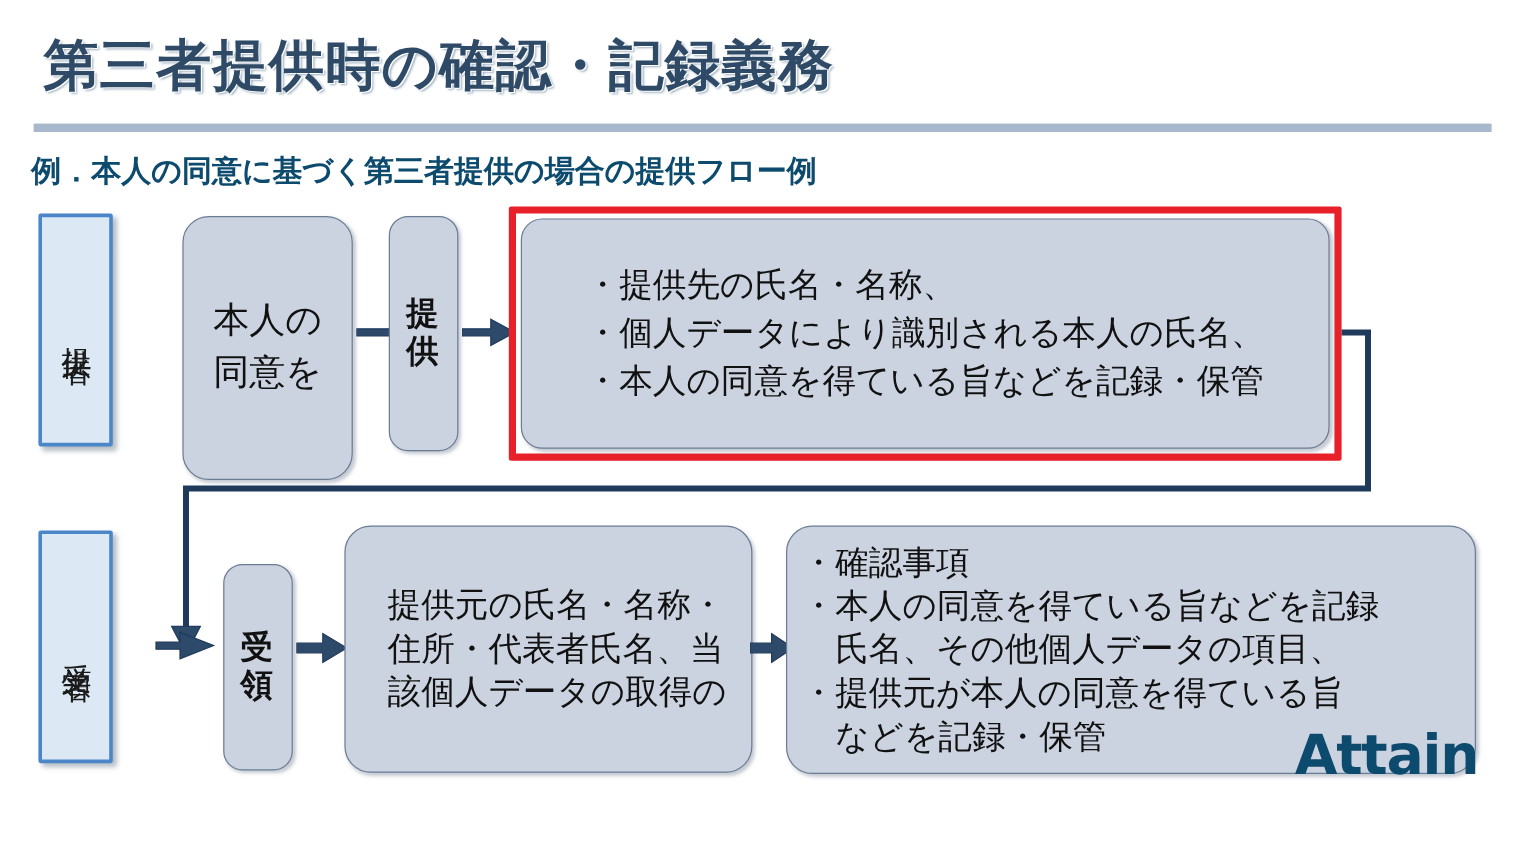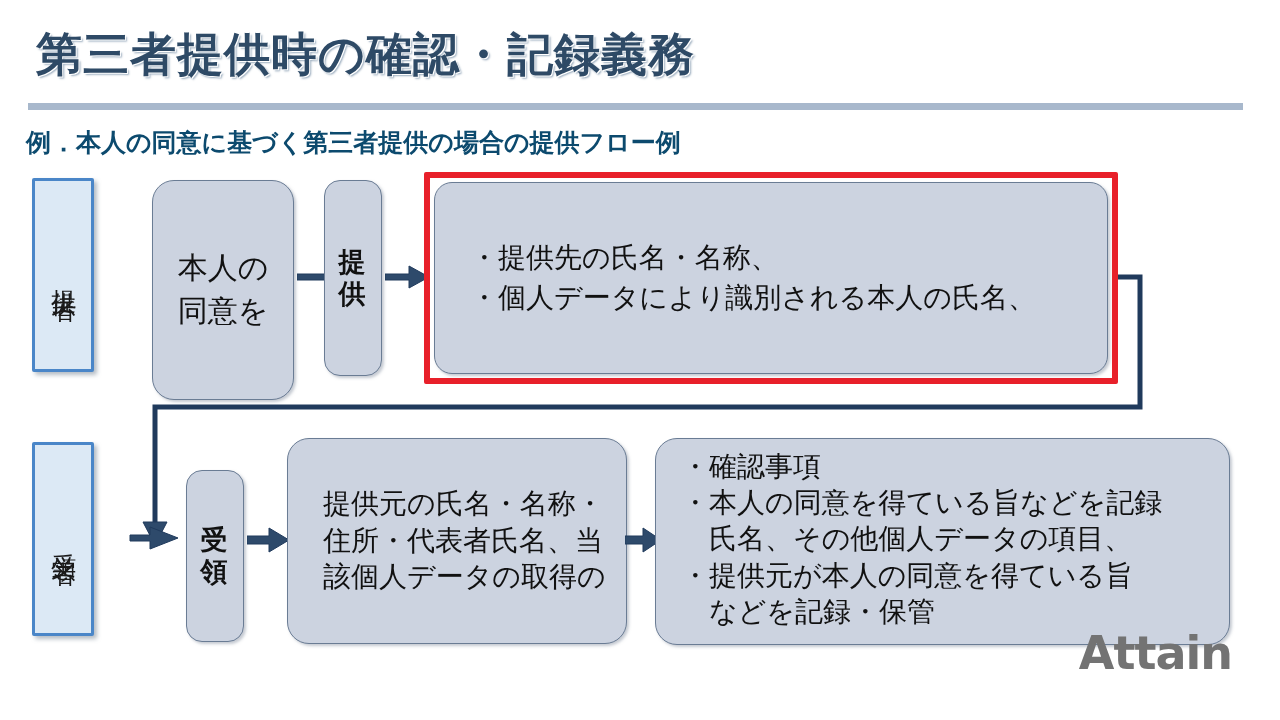--- a/index.html
+++ b/index.html
@@ -111,25 +111,25 @@
   }
   .arrow svg { display: block; }
 
   
   .connector { position: absolute; left: 0; top: 0; width: 1280px; height: 720px; pointer-events: none; }
 
   
   .watermark {
     position: absolute;
     right: 48px;
-    bottom: 40px;
+    bottom: 64px;
     font-size: 46px;
     font-weight: bold;
     letter-spacing: -1px;
-    color: #737373;
+    color: #0c4a6e;
     user-select: none;
   }
 </style>
 </head>
 <body>
 
 <div id="slide">
 
   <div class="title">第三者提供時の確認・記録義務</div>
   <div class="title-rule"></div>
@@ -161,23 +161,24 @@
 
   <div class="arrow" style="left:385px; top:264px; width:46px;">
     <svg width="46" height="26" viewBox="0 0 46 26" aria-hidden="true">
       <path d="M0 10 L24 10 L24 2 L44 13 L24 24 L24 16 L0 16 Z" fill="#2e4a6b" stroke="#203a5c" stroke-width="1"></path>
     </svg>
   </div>
 
   <div class="red-frame" style="left:424px; top:172px; width:694px; height:212px;"></div>
 
   <div class="pbox" style="left:434px; top:182px; width:674px; height:192px; border-radius:18px;">
-    <div class="inner txt-left fs-bul" style="padding-left:35px;">
+    <div class="inner txt-left fs-bul" style="padding-left:35px;margin-left:18px;">
       <span class="line">・提供先の氏名・名称、</span>
       <span class="line">・個人データにより識別される本人の氏名、</span>
+      <span class="line">・本人の同意を得ている旨などを記録・保管</span>
     </div>
   </div>
 
   <svg class="connector" aria-hidden="true">
     <path d="M1118 277 L1140 277 L1140 407 L155 407 L155 527" fill="none" stroke="#203a5c" stroke-width="5" stroke-linejoin="miter"></path>
     <path d="M143 522 L167 522 L155 545 Z" fill="#2e4a6b" stroke="#203a5c" stroke-width="1"></path>
     <path d="M150 527 L150 535 L130 535 L130 541 L150 541 L150 549 L178 538 Z" fill="#2e4a6b" stroke="#203a5c" stroke-width="1"></path>
   </svg>
 
   <div class="role-label" style="left:32px; top:442px; width:62px; height:194px;">
@@ -205,21 +206,21 @@
     </div>
   </div>
 
   <div class="arrow" style="left:625px; top:527px; width:38px;">
     <svg width="38" height="26" viewBox="0 0 38 26" aria-hidden="true">
       <path d="M0 9 L18 9 L18 1 L36 13 L18 25 L18 17 L0 17 Z" fill="#2e4a6b" stroke="#203a5c" stroke-width="1"></path>
     </svg>
   </div>
 
   <div class="pbox" style="left:655px; top:438px; width:575px; height:207px;">
-    <div class="inner txt-left fs-bul3" style="padding-left:25px;font-family:Liberation Mono, monospace;">
+    <div class="inner txt-left fs-bul3" style="padding-left:12px;">
       <span class="line">・確認事項</span>
       <span class="line">・本人の同意を得ている旨などを記録</span>
       <span class="line">　氏名、その他個人データの項目、</span>
       <span class="line">・提供元が本人の同意を得ている旨</span>
       <span class="line">　などを記録・保管</span>
     </div>
   </div>
 
   <div class="watermark">Attain</div>
 

